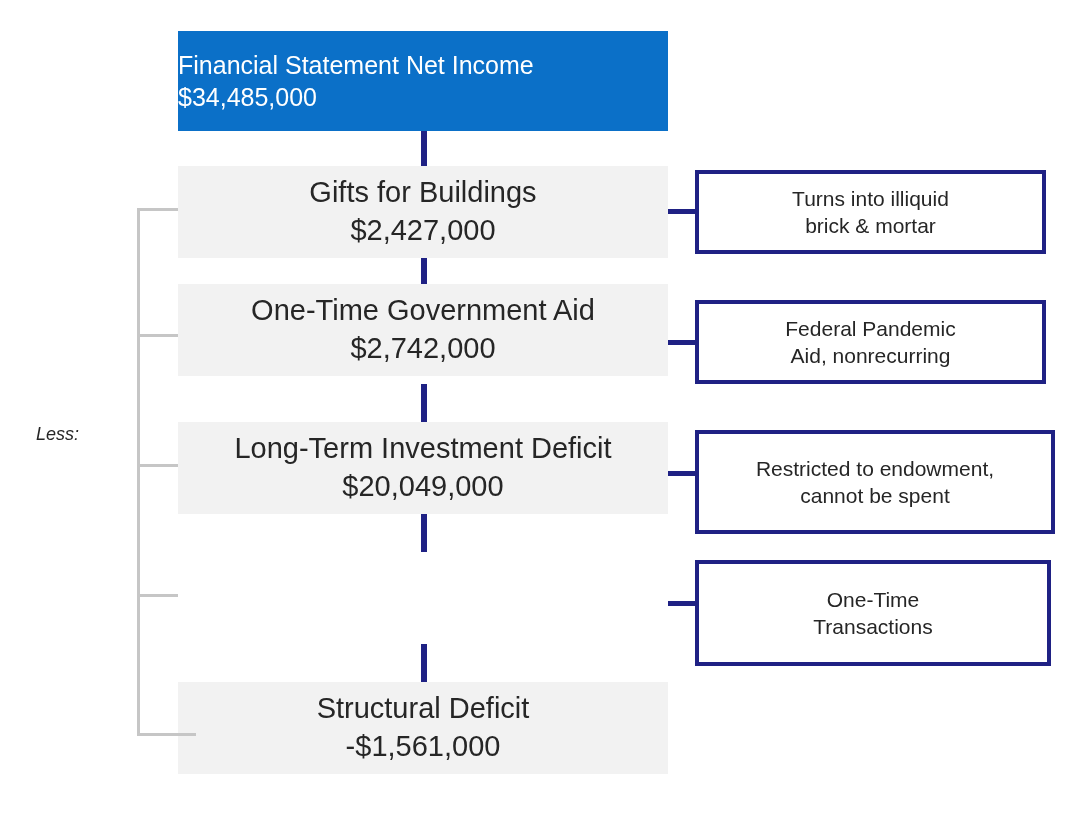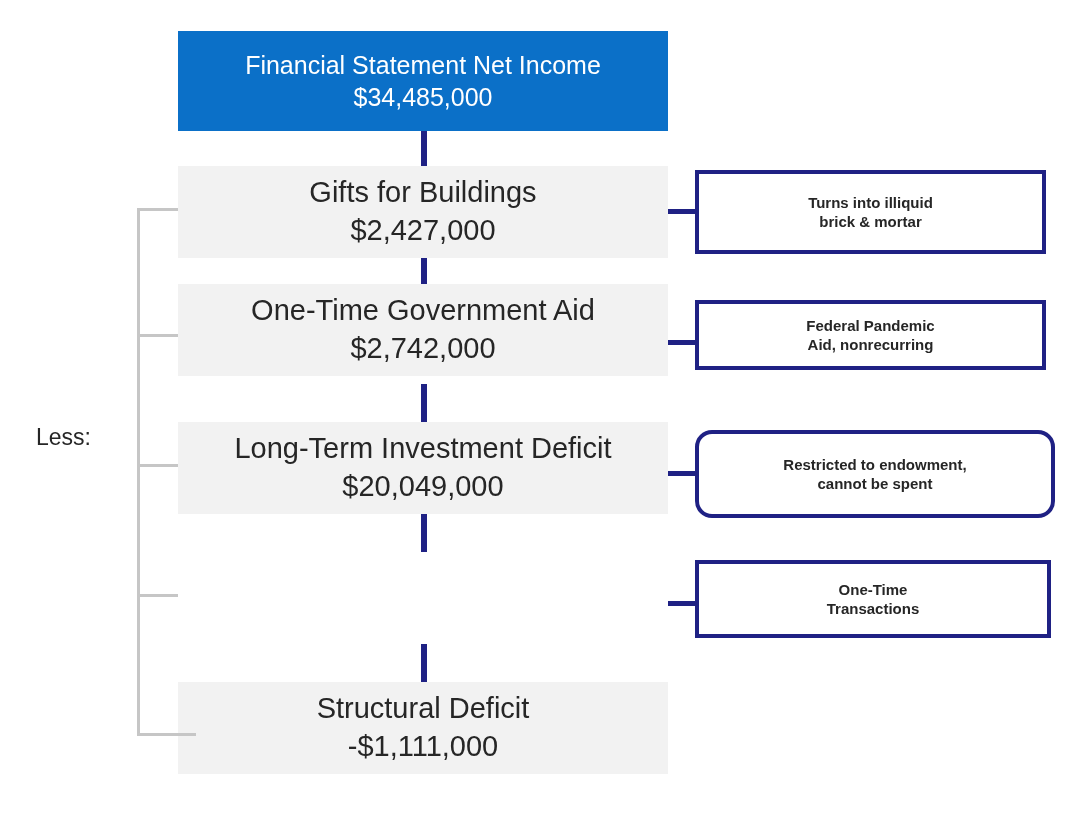--- a/index.html
+++ b/index.html
@@ -22,21 +22,20 @@
   .header-box {
     position: absolute;
     left: 178px;
     top: 31px;
     width: 490px;
     height: 100px;
     background: #0b70c8;
     color: #ffffff;
     display: flex;
     flex-direction: column;
-    align-items: center;
     justify-content: center;
     line-height: 1.28;
   }
   .header-box .line {
     font-size: 25px;
     font-weight: 400;
     white-space: nowrap;
   }
 
   
@@ -82,22 +81,22 @@
     border: 4px solid #1f2184;
     background: #ffffff;
     color: #262626;
     display: flex;
     flex-direction: column;
     align-items: center;
     justify-content: center;
     line-height: 1.3;
   }
   .callout .line {
-    font-size: 15px;
-    font-weight: 700;
+    font-size: 21px;
+    font-weight: 400;
     white-space: nowrap;
   }
 
   
   .bracket-vert {
     position: absolute;
     left: 137px;
     width: 3px;
     background: #c6c6c6;
   }
@@ -105,23 +104,24 @@
     position: absolute;
     left: 137px;
     height: 3px;
     background: #c6c6c6;
   }
 
   .less-label {
     position: absolute;
     left: 36px;
     top: 424px;
-    font-size: 23px;
+    font-size: 18px;
     color: #262626;
     white-space: nowrap;
+    font-style: italic;
   }
 </style>
 </head>
 <body>
 
 <div id="diagram">
 
   <div class="header-box">
     <div class="line">Financial Statement Net Income</div>
     <div class="line">$34,485,000</div>
@@ -139,50 +139,50 @@
     <div class="line">brick &amp; mortar</div>
   </div>
 
   <div class="v-connector" style="top:258px; height:34px;"></div>
 
   <div class="step-box" style="top:284px;text-align:center;">
     <div class="line">One-Time Government Aid</div>
     <div class="line">$2,742,000</div>
   </div>
   <div class="h-stub" style="top:340px;"></div>
-  <div class="callout" style="left:695px; top:300px; width:351px; height:70px;">
+  <div class="callout" style="left:695px; top:300px; width:351px; height:84px;">
     <div class="line">Federal Pandemic</div>
     <div class="line">Aid, nonrecurring</div>
   </div>
 
   <div class="v-connector" style="top:384px; height:38px;"></div>
 
   <div class="step-box" style="top:422px;">
     <div class="line">Long-Term Investment Deficit</div>
     <div class="line">$20,049,000</div>
   </div>
   <div class="h-stub" style="top:471px;"></div>
-  <div class="callout" style="left:695px; top:430px; width:360px; height:88px;border-radius:17px;">
+  <div class="callout" style="left:695px; top:430px; width:360px; height:104px;">
     <div class="line">Restricted to endowment,</div>
     <div class="line">cannot be spent</div>
   </div>
 
   <div class="v-connector" style="top:514px; height:38px;"></div>
 
   <div class="h-stub" style="top:601px;"></div>
-  <div class="callout" style="left:695px; top:560px; width:356px; height:78px;">
+  <div class="callout" style="left:695px; top:560px; width:356px; height:106px;">
     <div class="line">One-Time</div>
     <div class="line">Transactions</div>
   </div>
 
   <div class="v-connector" style="top:644px; height:38px;"></div>
 
   <div class="step-box" style="top:682px;">
     <div class="line">Structural Deficit</div>
-    <div class="line">-$1,111,000</div>
+    <div class="line">-$1,561,000</div>
   </div>
 
   <div class="bracket-vert" style="top:208px; height:528px;"></div>
   <div class="bracket-tick" style="top:208px; width:41px;"></div>
   <div class="bracket-tick" style="top:334px; width:41px;"></div>
   <div class="bracket-tick" style="top:464px; width:41px;"></div>
   <div class="bracket-tick" style="top:594px; width:41px;"></div>
   <div class="bracket-tick" style="top:733px; width:59px;"></div>
 
   <div class="less-label">Less:</div>

